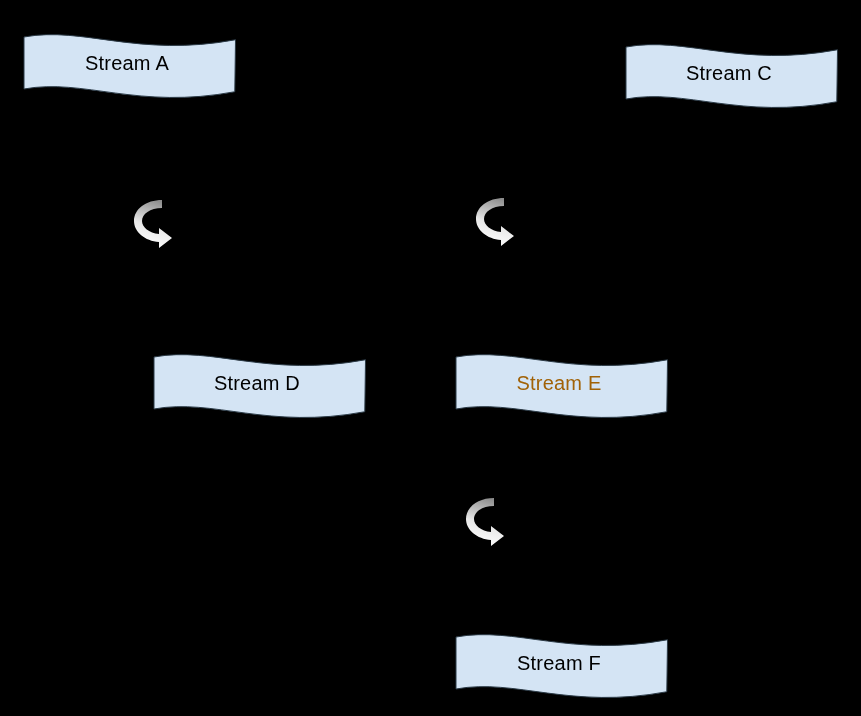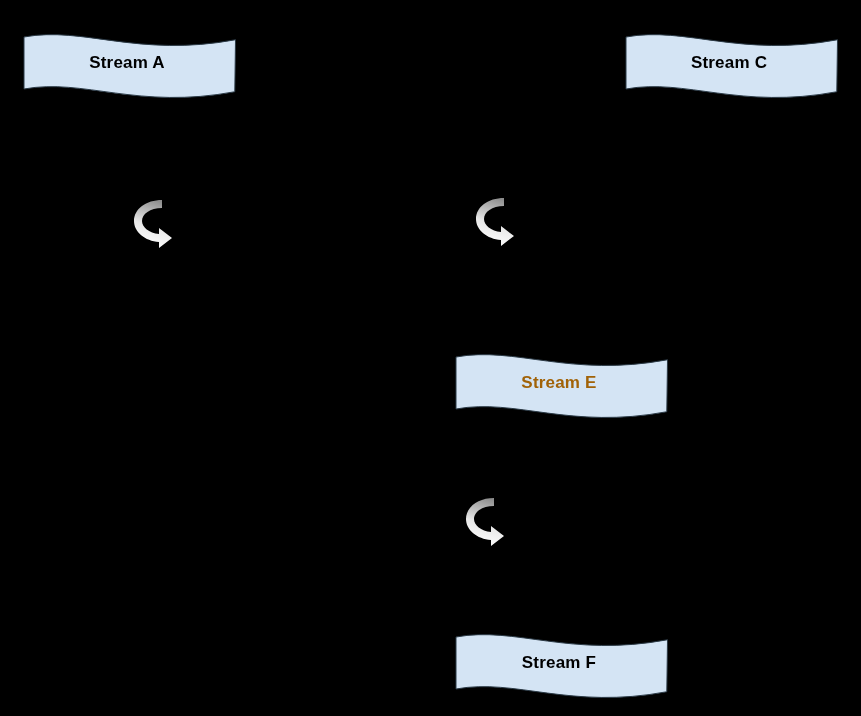--- a/index.html
+++ b/index.html
@@ -31,22 +31,22 @@
     position: absolute;
     left: 0;
     top: 0;
     width: 100%;
     height: 100%;
     display: flex;
     align-items: center;
     justify-content: center;
     color: #000000;
     font-family: "Liberation Sans", sans-serif;
-    font-size: 17px;
-    font-weight: 700;
+    font-size: 20px;
+    font-weight: 400;
     letter-spacing: 0.2px;
     white-space: nowrap;
     pointer-events: none;
   }
   .arrow {
     position: absolute;
   }
   .arrow svg {
     display: block;
   }
@@ -55,25 +55,31 @@
 <body>
 
 <div id="canvas" style="background: rgb(0, 0, 0);">
 
 <div class="banner" style="left: 18px; top: 26px; width: 218px; height: 74px;">
       <svg width="218" height="74" viewBox="0 0 218 74">
         <path d="M 6,11 C 65.39999999999999,0   119.9,31.9   217.5,13.75 L 216.8,65.75 C 119.9,83.9   65.39999999999999,52   6,63 Z" fill="#d4e4f4" stroke="#2b3a46" stroke-width="1" stroke-linejoin="round"></path>
       </svg>
       <div class="banner-label" style="color: rgb(0, 0, 0);">Stream A</div>
     </div>
-    <div class="banner" style="left: 620px; top: 26px; width: 218px; height: 74px;">
+    <div class="banner" style="left: 620px; top: 36px; width: 218px; height: 74px;">
       <svg width="218" height="74" viewBox="0 0 218 74">
         <path d="M 6,11 C 65.39999999999999,0   119.9,31.9   217.5,13.75 L 216.8,65.75 C 119.9,83.9   65.39999999999999,52   6,63 Z" fill="#d4e4f4" stroke="#2b3a46" stroke-width="1" stroke-linejoin="round"></path>
       </svg>
       <div class="banner-label" style="color: rgb(0, 0, 0);">Stream C</div>
+    </div>
+    <div class="banner" style="left: 148px; top: 346px; width: 218px; height: 74px;">
+      <svg width="218" height="74" viewBox="0 0 218 74">
+        <path d="M 6,11 C 65.39999999999999,0   119.9,31.9   217.5,13.75 L 216.8,65.75 C 119.9,83.9   65.39999999999999,52   6,63 Z" fill="#d4e4f4" stroke="#2b3a46" stroke-width="1" stroke-linejoin="round"></path>
+      </svg>
+      <div class="banner-label" style="color: rgb(0, 0, 0);">Stream D</div>
     </div>
     <div class="banner" style="left: 450px; top: 346px; width: 218px; height: 74px;">
       <svg width="218" height="74" viewBox="0 0 218 74">
         <path d="M 6,11 C 65.39999999999999,0   119.9,31.9   217.5,13.75 L 216.8,65.75 C 119.9,83.9   65.39999999999999,52   6,63 Z" fill="#d4e4f4" stroke="#2b3a46" stroke-width="1" stroke-linejoin="round"></path>
       </svg>
       <div class="banner-label" style="color: #a16207;">Stream E</div>
     </div>
     <div class="banner" style="left: 450px; top: 626px; width: 218px; height: 74px;">
       <svg width="218" height="74" viewBox="0 0 218 74">
         <path d="M 6,11 C 65.39999999999999,0   119.9,31.9   217.5,13.75 L 216.8,65.75 C 119.9,83.9   65.39999999999999,52   6,63 Z" fill="#d4e4f4" stroke="#2b3a46" stroke-width="1" stroke-linejoin="round"></path>

